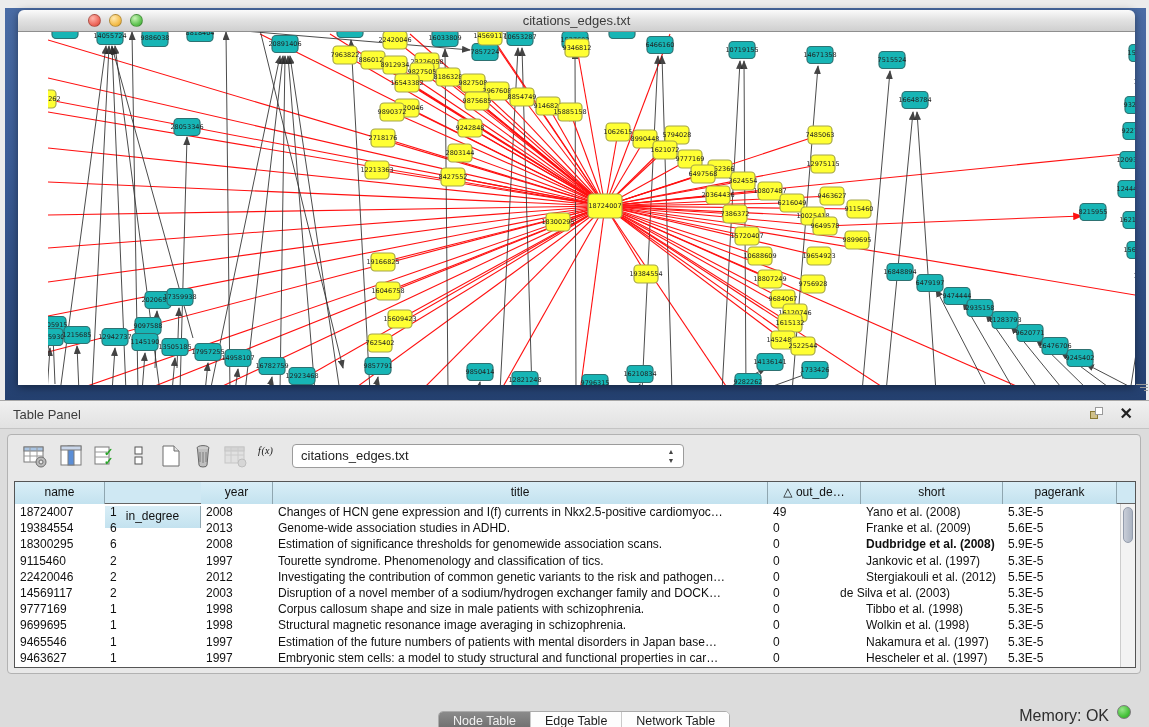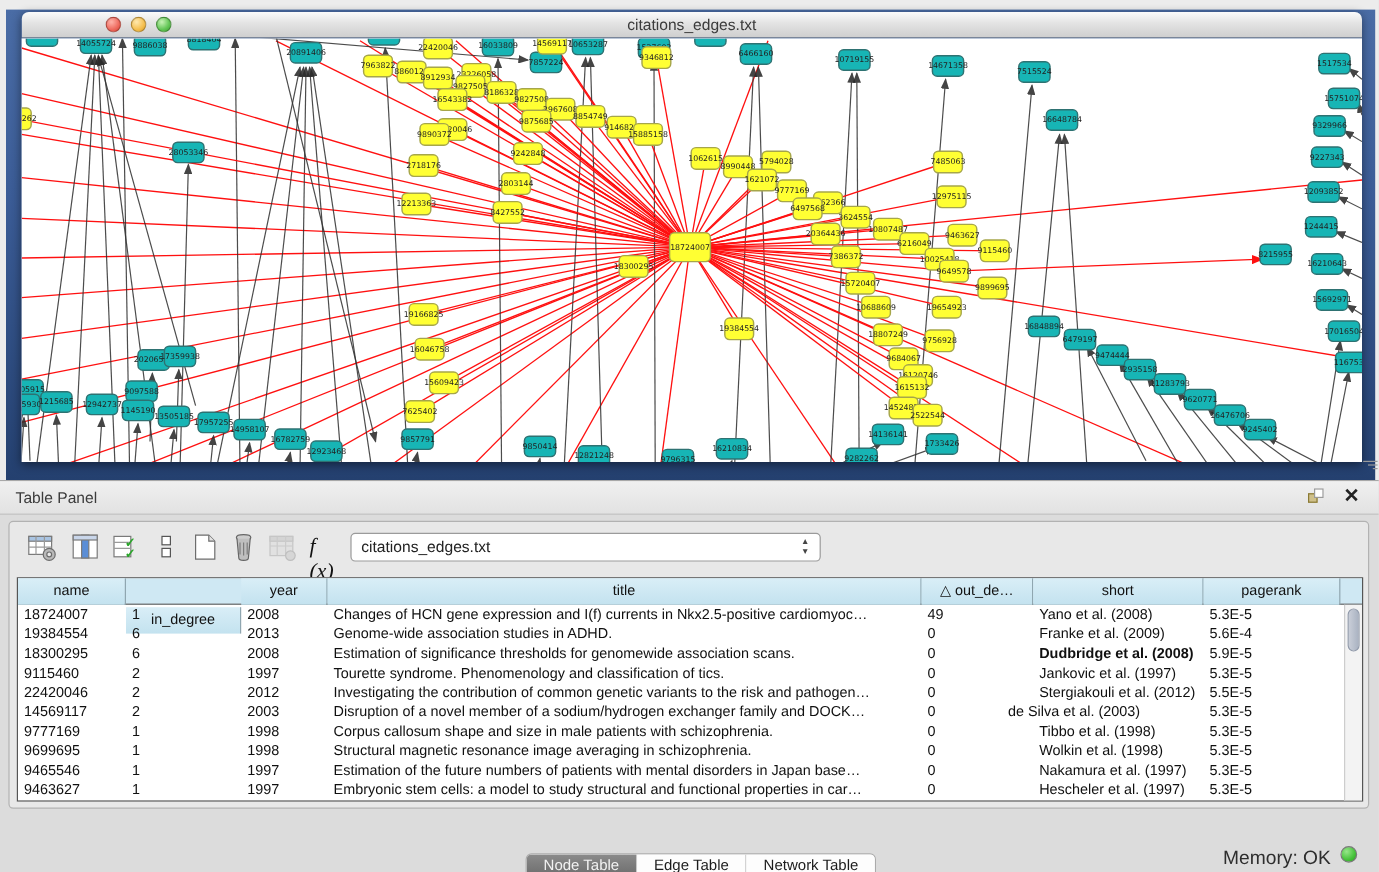--- a/index.html
+++ b/index.html
@@ -18,21 +18,21 @@
     background:linear-gradient(180deg,#fbfbfb,#e3e3e3 45%,#cfcfcf);
     border-bottom:1px solid #8f8f8f; }
   .tl { position:absolute; top:4px; width:13px; height:13px; border-radius:50%;
     border:1px solid rgba(0,0,0,.25); }
   #tl-close { left:70px; background:radial-gradient(circle at 35% 30%,#ffb4aa,#ee6a5e 60%,#d0402f); }
   #tl-min   { left:91px; background:radial-gradient(circle at 35% 30%,#ffe9b0,#f5bf4f 60%,#d89c26); }
   #tl-zoom  { left:112px; background:radial-gradient(circle at 35% 30%,#c8f3b6,#61c554 60%,#3e9e32); }
   #net-title { position:absolute; left:0; right:0; top:3px; text-align:center;
     font-size:13px; color:#3b3b3b; }
   #net-canvas { position:absolute; left:0; top:22px; width:1117px; height:353px;
-    background:#ffffff; overflow:hidden; }
+    background:#ffffff; overflow:hidden;padding-left:30px; }
   #grip { position:absolute; right:1px; top:382px; width:14px; height:14px; }
   #grip span { display:block; height:1px; background:#9a9a9a; margin:2px 0 0 auto; }
   #grip span:nth-child(1){width:12px;} #grip span:nth-child(2){width:8px;} #grip span:nth-child(3){width:4px;}
 
   
   #table-panel { position:absolute; left:0; top:400px; width:1149px; height:327px;
     background:#dcdcdc; border-top:1px solid #a8a8a8; }
   #tp-header { position:absolute; left:0; top:0; width:100%; height:28px;
     background:linear-gradient(180deg,#f0f0f0,#e2e2e2); border-bottom:1px solid #c4c4c4; }
   #tp-title { position:absolute; left:13px; top:6px; font-size:13px; color:#3c3c3c; }
@@ -804,21 +804,21 @@
             </svg>
         </span>
         <span class="tb-icon" style="left:208px">
           <svg viewBox="0 0 26 26" opacity="0.45">
               <rect x="3" y="4" width="19" height="16" fill="#d9d9d9" stroke="#9d9d9d"></rect>
               <rect x="3" y="4" width="19" height="4" fill="#bdbdbd" stroke="#9d9d9d"></rect>
               <path d="M3 12 h19 M9 4 v16 M16 4 v16" stroke="#a8a8a8" fill="none"></path>
               <circle cx="20" cy="20" r="4" fill="#c2c2c2" stroke="#8d8d8d"></circle>
             </svg>
         </span>
-        <span class="tb-icon" style="left:244px;top:4px;font-family:'Liberation Serif',serif;font-style:italic;font-size:18px;color:#111">f (x)</span>
+        <span class="tb-icon" style="left:244px;top:4px;font-family:'Liberation Serif',serif;font-style:italic;font-size:10px;color:#111">f (x)</span>
         <div id="dd-tables">
           <span>citations_edges.txt</span>
           <span id="dd-steppers">▲<br>▼</span>
         </div>
       </div>
 
       <div id="grid">
         <div class="hrow" id="grid-head">
             <div class="hcell" style="left: 0px; width: 90px;">name</div>
             <div class="hcell" style="left: 90px; width: 96px; margin-top: 24px;">in_degree</div>
@@ -838,21 +838,21 @@
               <div class="bcell" style="left: 846px; width: 142px;">Yano et al. (2008)</div>
               <div class="bcell" style="left: 988px; width: 114px;">5.3E-5</div>
             </div>
             <div class="brow" style="top: 38.2px;">
               <div class="bcell" style="left: 0px; width: 90px;">19384554</div>
               <div class="bcell" style="left: 90px; width: 96px;">6</div>
               <div class="bcell" style="left: 186px; width: 72px;">2013</div>
               <div class="bcell" style="left: 258px; width: 495px;">Genome-wide association studies in ADHD.</div>
               <div class="bcell" style="left: 753px; width: 93px;">0</div>
               <div class="bcell" style="left: 846px; width: 142px;">Franke et al. (2009)</div>
-              <div class="bcell" style="left: 988px; width: 114px;">5.6E-4</div>
+              <div class="bcell" style="left: 988px; width: 114px;">5.6E-5</div>
             </div>
             <div class="brow" style="top: 54.4px;">
               <div class="bcell" style="left: 0px; width: 90px;">18300295</div>
               <div class="bcell" style="left: 90px; width: 96px;">6</div>
               <div class="bcell" style="left: 186px; width: 72px;">2008</div>
               <div class="bcell" style="left: 258px; width: 495px;">Estimation of significance thresholds for genomewide association scans.</div>
               <div class="bcell" style="left: 753px; width: 93px;">0</div>
               <div class="bcell" style="left: 846px; width: 142px; font-weight: bold;">Dudbridge et al. (2008)</div>
               <div class="bcell" style="left: 988px; width: 114px;">5.9E-5</div>
             </div>

